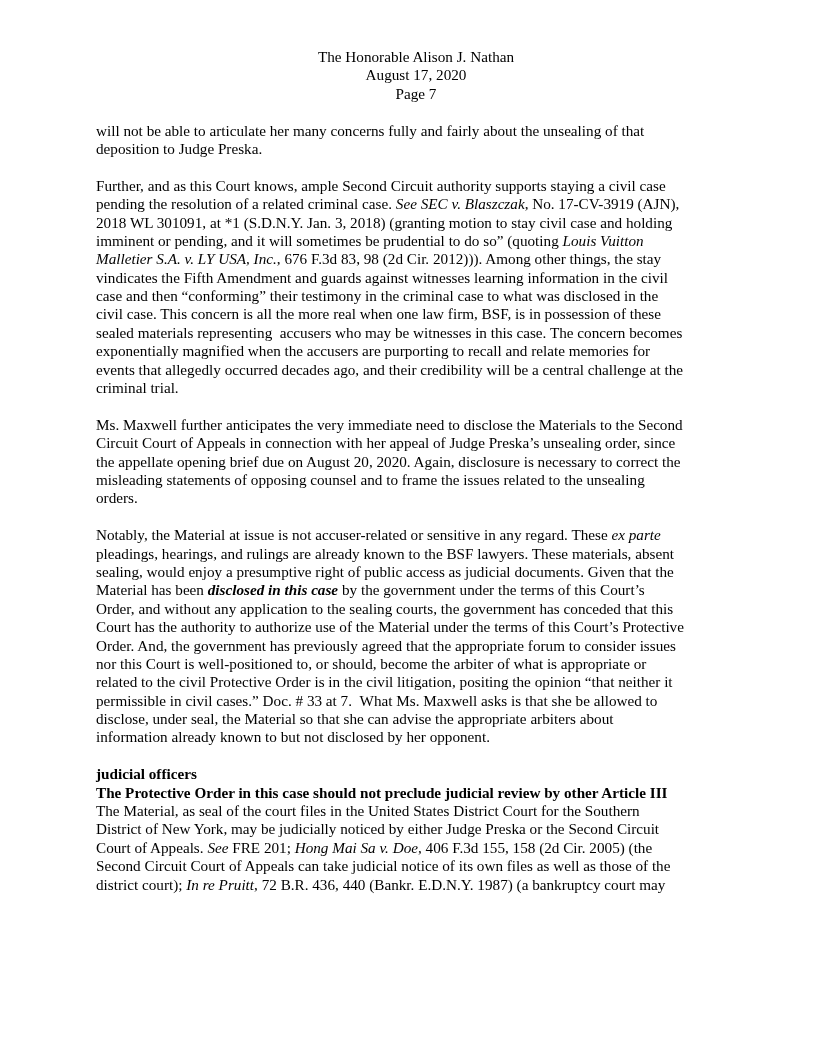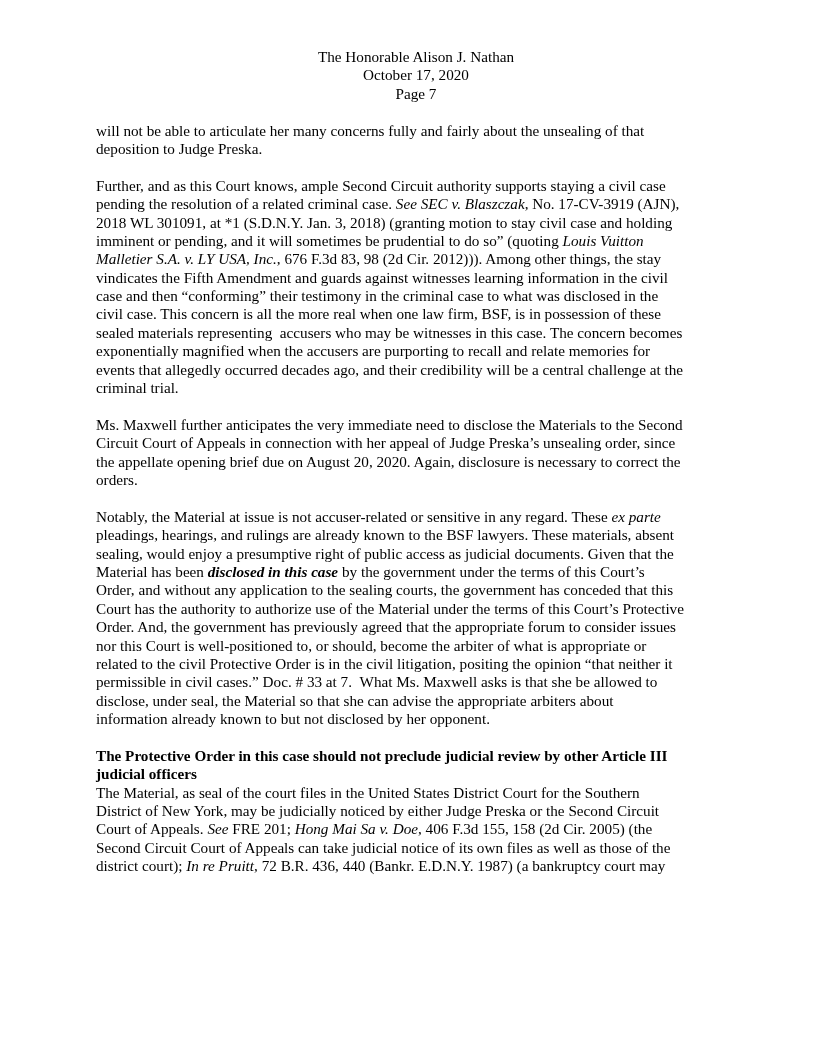--- a/index.html
+++ b/index.html
@@ -32,21 +32,21 @@
     .para { margin-bottom: 18.4px; }
     .heading .line { font-weight: bold; }
     .bi { font-weight: bold; font-style: italic; }
   </style>
 </head>
 <body>
 
 <div class="page">
   <div class="header">
     <span class="line">The Honorable Alison J. Nathan</span>
-    <span class="line">October 17, 2020</span>
+    <span class="line">August 17, 2020</span>
     <span class="line">Page 7</span>
   </div>
 
   <div id="paragraphs">
       <div class="para">
         <span class="line"><span>will not be able to articulate her many concerns fully and fairly about the unsealing of that</span></span>
         <span class="line"><span>deposition to Judge Preska.</span></span>
       </div>
       <div class="para">
         <span class="line"><span>Further, and as this Court knows, ample Second Circuit authority supports staying a civil case</span></span>
@@ -59,41 +59,42 @@
         <span class="line"><span>civil case. This concern is all the more real when one law firm, BSF, is in possession of these</span></span>
         <span class="line"><span>sealed materials representing &nbsp;accusers who may be witnesses in this case. The concern becomes</span></span>
         <span class="line"><span>exponentially magnified when the accusers are purporting to recall and relate memories for</span></span>
         <span class="line"><span>events that allegedly occurred decades ago, and their credibility will be a central challenge at the</span></span>
         <span class="line"><span>criminal trial.</span></span>
       </div>
       <div class="para">
         <span class="line"><span>Ms. Maxwell further anticipates the very immediate need to disclose the Materials to the Second</span></span>
         <span class="line"><span>Circuit Court of Appeals in connection with her appeal of Judge Preska’s unsealing order, since</span></span>
         <span class="line"><span>the appellate opening brief due on August 20, 2020. Again, disclosure is necessary to correct the</span></span>
+        <span class="line"><span>misleading statements of opposing counsel and to frame the issues related to the unsealing</span></span>
         <span class="line"><span>orders.</span></span>
       </div>
       <div class="para">
         <span class="line"><span>Notably, the Material at issue is not accuser-related or sensitive in any regard. These </span><span style="font-style: italic;">ex parte</span></span>
         <span class="line"><span>pleadings, hearings, and rulings are already known to the BSF lawyers. These materials, absent</span></span>
         <span class="line"><span>sealing, would enjoy a presumptive right of public access as judicial documents. Given that the</span></span>
         <span class="line"><span>Material has been </span><span class="bi">disclosed in this case</span><span> by the government under the terms of this Court’s</span></span>
         <span class="line"><span>Order, and without any application to the sealing courts, the government has conceded that this</span></span>
         <span class="line"><span>Court has the authority to authorize use of the Material under the terms of this Court’s Protective</span></span>
         <span class="line"><span>Order. And, the government has previously agreed that the appropriate forum to consider issues</span></span>
         <span class="line"><span>nor this Court is well-positioned to, or should, become the arbiter of what is appropriate or</span></span>
         <span class="line"><span>related to the civil Protective Order is in the civil litigation, positing the opinion “that neither it</span></span>
         <span class="line"><span>permissible in civil cases.” Doc. # 33 at 7. &nbsp;What Ms. Maxwell asks is that she be allowed to</span></span>
         <span class="line"><span>disclose, under seal, the Material so that she can advise the appropriate arbiters about</span></span>
         <span class="line"><span>information already known to but not disclosed by her opponent.</span></span>
       </div>
     </div>
 
   <div class="heading">
+    <span class="line">judicial officers</span>
     <span class="line">The Protective Order in this case should not preclude judicial review by other Article III</span>
-    <span class="line">judicial officers</span>
   </div>
 
   <div id="final-paragraph">
       <span class="line"><span>The Material, as seal of the court files in the United States District Court for the Southern</span></span>
       <span class="line"><span>District of New York, may be judicially noticed by either Judge Preska or the Second Circuit</span></span>
       <span class="line"><span>Court of Appeals. </span><span style="font-style: italic;">See</span><span> FRE 201; </span><span style="font-style: italic;">Hong Mai Sa v. Doe</span><span>, 406 F.3d 155, 158 (2d Cir. 2005) (the</span></span>
       <span class="line"><span>Second Circuit Court of Appeals can take judicial notice of its own files as well as those of the</span></span>
       <span class="line"><span>district court); </span><span style="font-style: italic;">In re Pruitt</span><span>, 72 B.R. 436, 440 (Bankr. E.D.N.Y. 1987) (a bankruptcy court may</span></span>
     </div>
 </div>

